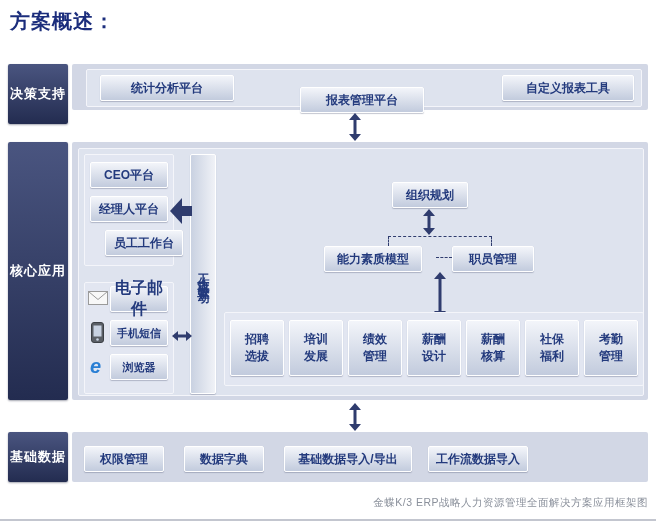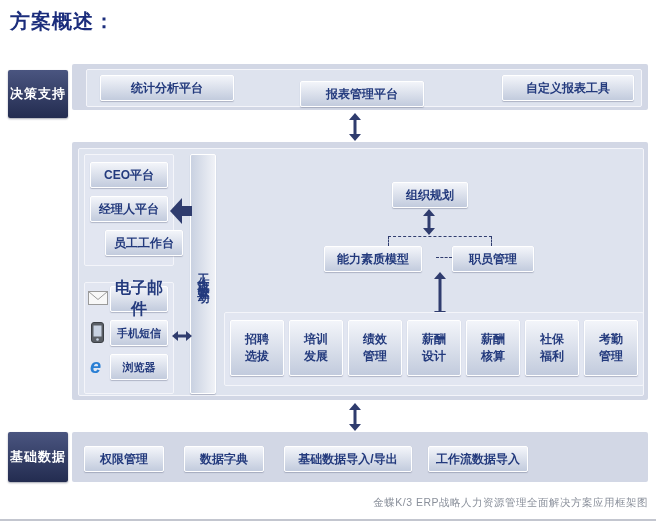--- a/index.html
+++ b/index.html
@@ -47,31 +47,32 @@
   .caption{position:absolute;font-size:10.5px;color:var(--caption,#8a909b);letter-spacing:0.5px;}
   .bottom-rule{position:absolute;background:#c3c6cf;}
 </style>
 </head>
 <body>
 
 <div class="page">
 
   <h1 class="title">方案概述：</h1>
 
-  <div class="blabel" style="left:8px;top:64px;width:60px;height:48px;margin-top:6px;">决策支持</div>
+  <div class="blabel" style="left:8px;top:64px;width:60px;height:60px;">决策支持</div>
   <div class="band" style="left:72px;top:64px;width:576px;height:46px;"></div>
   <div class="panel" style="left:86px;top:69px;width:554px;height:36px;"></div>
   <div class="nbox" style="left:100px;top:75px;width:132px;height:24px;">统计分析平台</div>
-  <div class="nbox" style="left:300px;top:81px;width:122px;height:24px;font-family:Liberation Serif, serif;">报表管理平台</div>
+  <div class="nbox" style="left:300px;top:87px;width:122px;height:24px;font-family:Liberation Serif, serif;">报表管理平台</div>
   <div class="nbox" style="left:502px;top:75px;width:130px;height:24px;">自定义报表工具</div>
 
   <div class="arrow-v" style="left:349px;top:113px;width:12px;height:28px;">
       <i></i>
     </div>
 
+  <div class="blabel" style="left:8px;top:142px;width:60px;height:258px;">核心应用</div>
   <div class="band" style="left:72px;top:142px;width:576px;height:258px;"></div>
   <div class="panel" style="left:78px;top:148px;width:564px;height:246px;"></div>
 
   <div class="subpanel" style="left:84px;top:154px;width:88px;height:110px;"></div>
   <div class="nbox" style="left:90px;top:162px;width:76px;height:24px;">CEO平台</div>
   <div class="nbox" style="left:90px;top:196px;width:76px;height:24px;">经理人平台</div>
   <div class="nbox" style="left:105px;top:230px;width:76px;height:24px;">员工工作台</div>
 
   <div class="subpanel" style="left:84px;top:282px;width:88px;height:110px;"></div>
   <span class="icon" style="left:88px;top:291px;">

